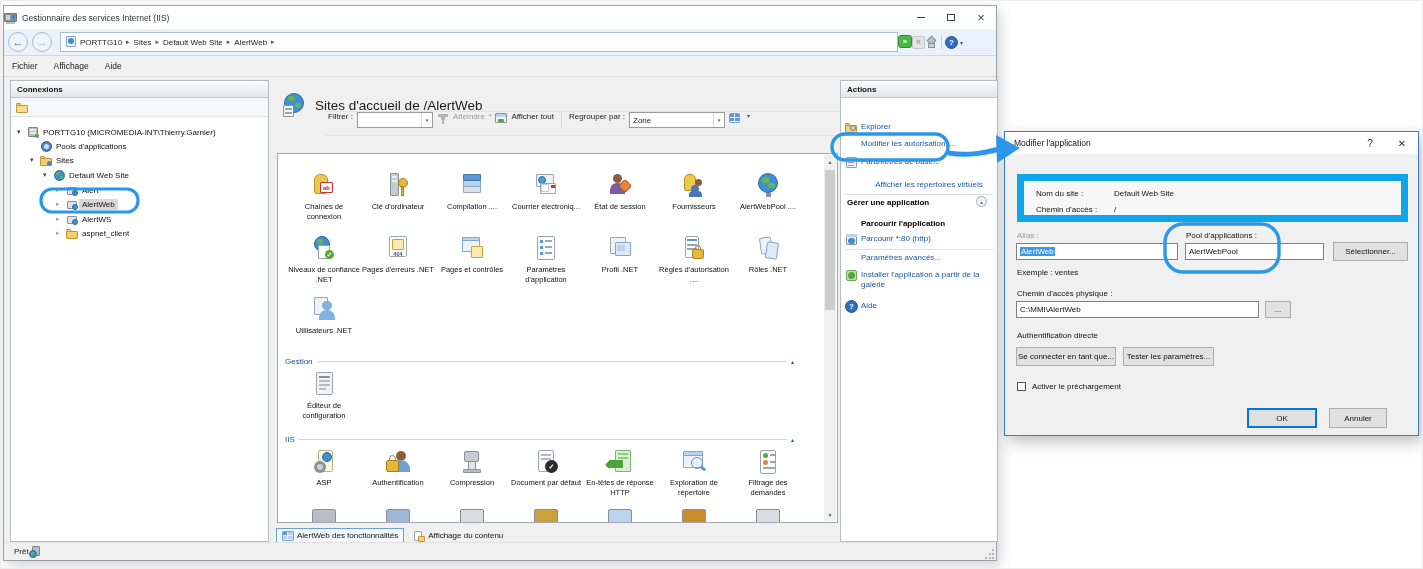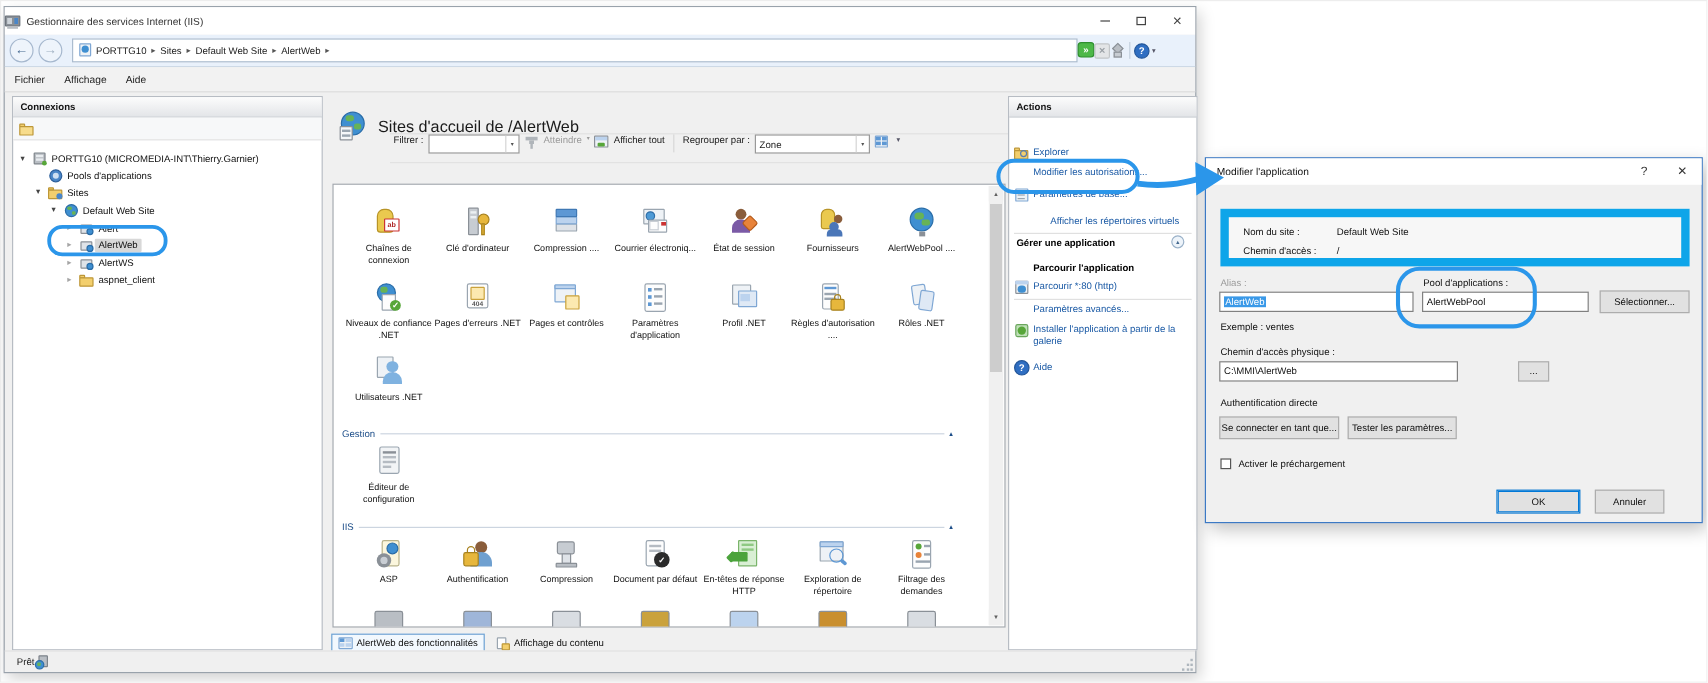--- a/index.html
+++ b/index.html
@@ -322,21 +322,21 @@
             </span>
           </div>
           <div class="flabel" style="left: 83px; top: 48px;">Clé d'ordinateur</div>
           <div class="fcell" style="left: 158px; top: 16px;">
             <span class="ic" style="width: 30px; height: 30px; margin: 0px auto; display: block;">
               <div style="position: absolute; left: 6px; top: 16px; width: 18px; height: 7px; background: rgb(223, 227, 232); border: 1px solid rgb(154, 165, 176); border-radius: 1px;"></div>
               <div style="position: absolute; left: 6px; top: 10px; width: 18px; height: 7px; background: rgb(188, 211, 238); border: 1px solid rgb(127, 167, 212); border-radius: 1px;"></div>
               <div style="position: absolute; left: 6px; top: 4px; width: 18px; height: 7px; background: rgb(94, 152, 212); border: 1px solid rgb(63, 120, 180); border-radius: 1px;"></div>
             </span>
           </div>
-          <div class="flabel" style="left: 157px; top: 48px;">Compression ....</div>
+          <div class="flabel" style="left: 157px; top: 48px;">Compilation ....</div>
           <div class="fcell" style="left: 232px; top: 16px;">
             <span class="ic" style="width: 30px; height: 30px; margin: 0px auto; display: block;">
               <div style="position: absolute; left: 5px; top: 4px; width: 18px; height: 13px; background: rgb(238, 242, 246); border: 1px solid rgb(154, 165, 176); border-radius: 1px;"></div>
               <div style="position: absolute; left: 7px; top: 6px; width: 8px; height: 8px; background: rgb(77, 154, 214); border: 1px solid rgb(47, 110, 168); border-radius: 4px;"></div>
               <div style="position: absolute; left: 9px; top: 13px; width: 16px; height: 11px; background: rgb(253, 253, 253); border: 1px solid rgb(154, 165, 176); border-radius: 1px;"></div>
               <div style="position: absolute; left: 20px; top: 15px; width: 4px; height: 3px; background: rgb(204, 51, 51);"></div>
               <div style="position: absolute; left: 10px; top: 14px; width: 8px; height: 8px; border: 1px solid rgb(201, 206, 212);"></div>
             </span>
           </div>
           <div class="flabel" style="left: 231px; top: 48px;">Courrier électroniq...</div>
@@ -634,21 +634,21 @@
     <div class="dlg-field" style="left:11px;top:111px;width:162px;">
       <span class="seltext">AlertWeb</span>
     </div>
     <div class="dlg-field" style="left:180px;top:111px;width:139px;">
       <span>AlertWebPool</span>
     </div>
     <div class="dlg-button" style="left:328px;top:110px;width:75px;height:19px;">Sélectionner...</div>
 
     <span class="dlg-label" style="left:12px;top:136px;">Exemple : ventes</span>
     <span class="dlg-label" style="left:12px;top:157px;">Chemin d'accès physique :</span>
-    <div class="dlg-field" style="left:11px;top:169px;width:199px;">
+    <div class="dlg-field" style="left:11px;top:169px;width:243px;">
       <span>C:\MMI\AlertWeb</span>
     </div>
     <div class="dlg-button" style="left:260px;top:169px;width:26px;height:17px;">...</div>
 
     <span class="dlg-label" style="left:12px;top:199px;">Authentification directe</span>
     <div class="dlg-button" style="left:11px;top:215px;width:100px;height:19px;">Se connecter en tant que...</div>
     <div class="dlg-button" style="left:118px;top:215px;width:91px;height:19px;">Tester les paramètres...</div>
 
     <div id="dlg-checkbox" style="left:12px;top:250px;"></div>
     <span class="dlg-label" style="left:27px;top:250px;">Activer le préchargement</span>

